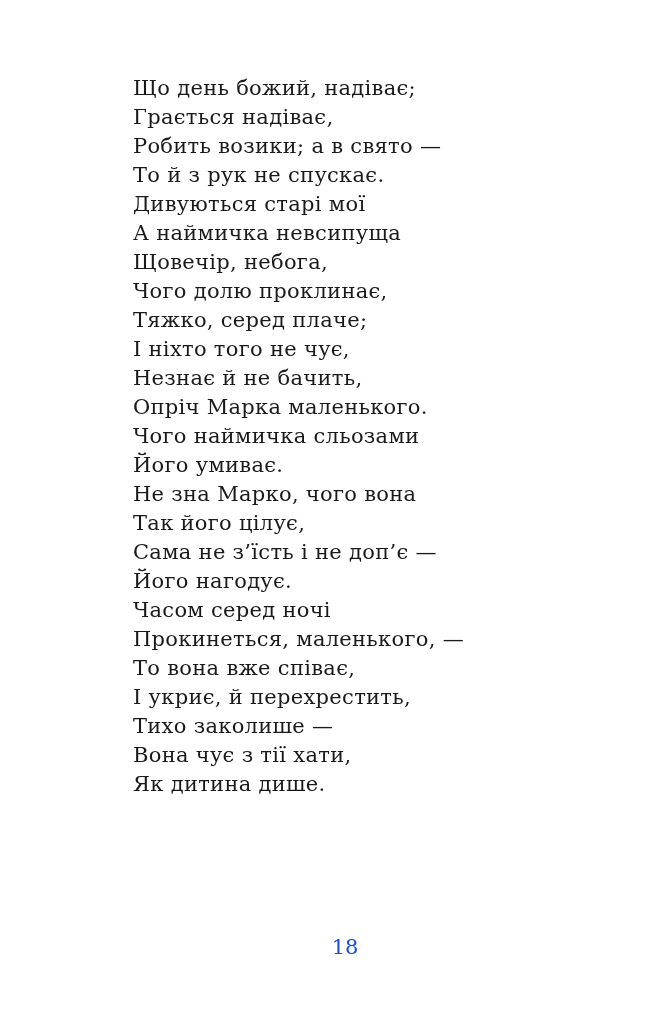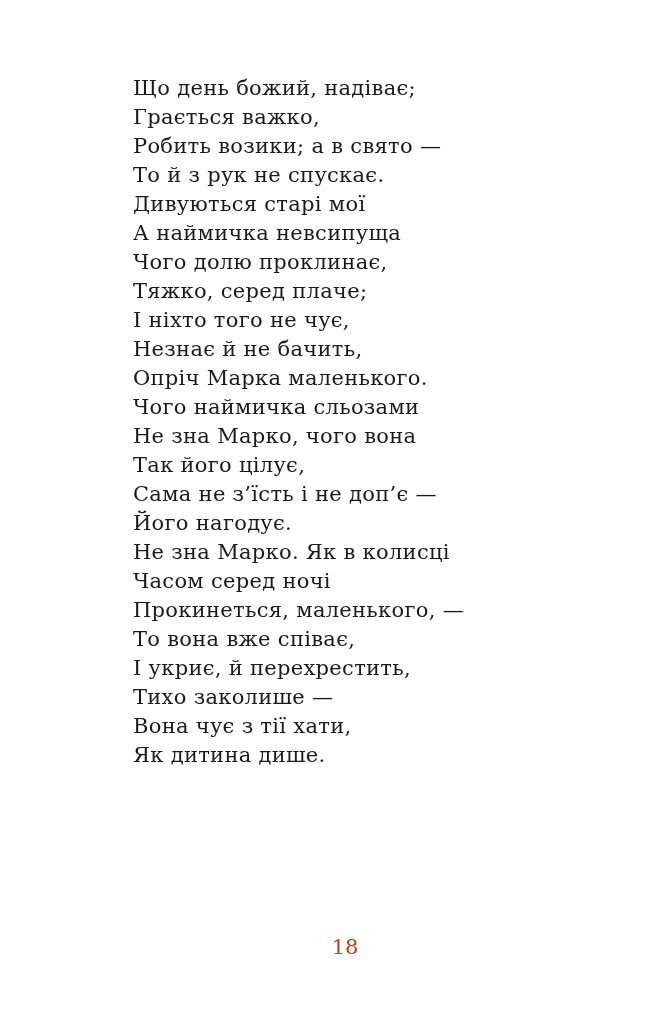--- a/index.html
+++ b/index.html
@@ -32,47 +32,48 @@
   }
   .poem-line {
     height: 29px;
   }
   .page-number {
     position: absolute;
     left: 133px;
     top: 933px;
     width: 424px;
     text-align: center;
-    color: #c2410c;
+    color: #1d4ed8;
     font-size: 21px;
     line-height: 29px;
   }
 </style>
 </head>
 <body>
 
 <div class="page">
   <div class="poem">
       <div class="poem-line">Що день божий, надіває;</div>
-      <div class="poem-line">Грається важко,</div>
+      <div class="poem-line">Грається надіває,</div>
       <div class="poem-line">Робить возики; а в свято —</div>
       <div class="poem-line">То й з рук не спускає.</div>
       <div class="poem-line">Дивуються старі мої</div>
       <div class="poem-line">А наймичка невсипуща</div>
+      <div class="poem-line">Щовечір, небога,</div>
       <div class="poem-line">Чого долю проклинає,</div>
       <div class="poem-line">Тяжко, серед плаче;</div>
       <div class="poem-line">І ніхто того не чує,</div>
       <div class="poem-line">Незнає й не бачить,</div>
       <div class="poem-line">Опріч Марка маленького.</div>
       <div class="poem-line">Чого наймичка сльозами</div>
+      <div class="poem-line">Його умиває.</div>
       <div class="poem-line">Не зна Марко, чого вона</div>
       <div class="poem-line">Так його цілує,</div>
       <div class="poem-line">Сама не з’їсть і не доп’є —</div>
       <div class="poem-line">Його нагодує.</div>
-      <div class="poem-line">Не зна Марко. Як в колисці</div>
       <div class="poem-line">Часом серед ночі</div>
       <div class="poem-line">Прокинеться, маленького, —</div>
       <div class="poem-line">То вона вже співає,</div>
       <div class="poem-line">І укриє, й перехрестить,</div>
       <div class="poem-line">Тихо заколише —</div>
       <div class="poem-line">Вона чує з тії хати,</div>
       <div class="poem-line">Як дитина дише.</div>
     </div>
   <div class="page-number">18</div>
 </div>

